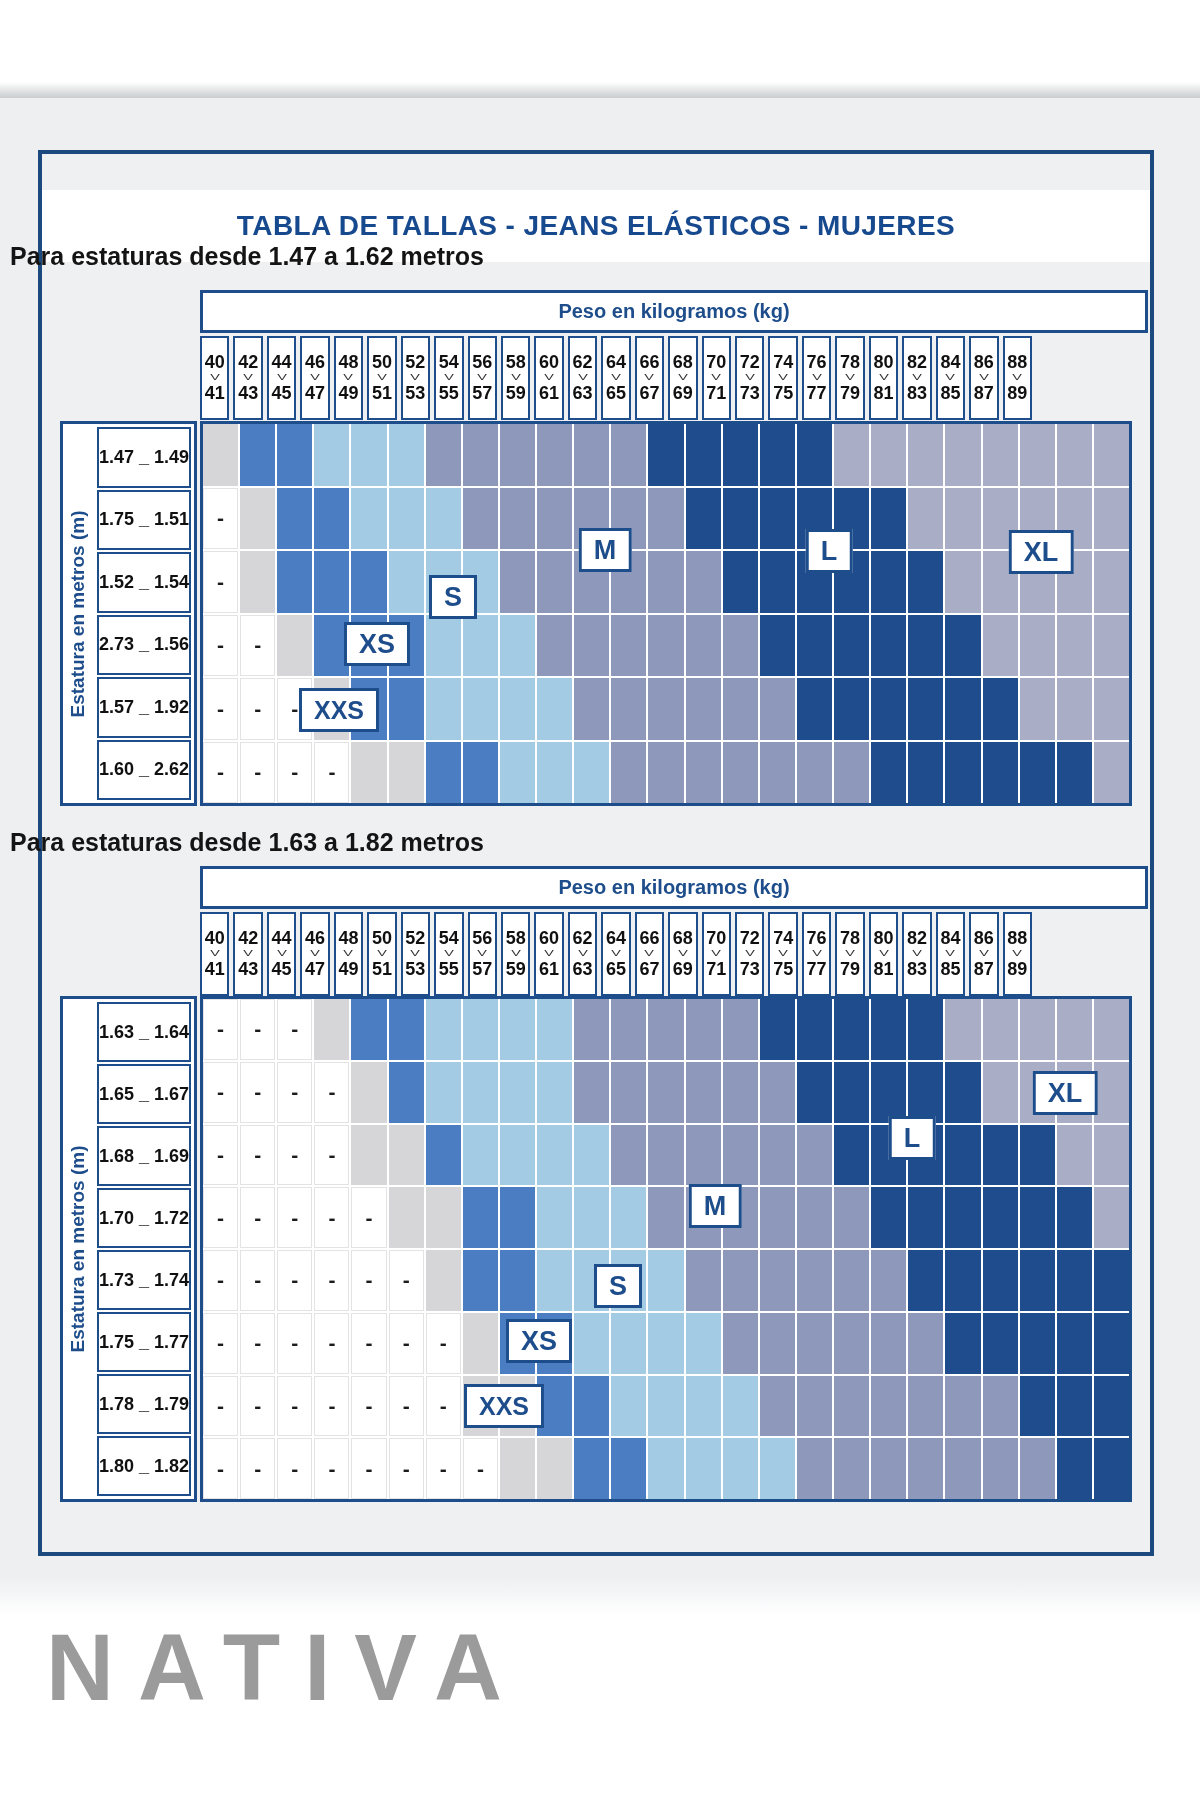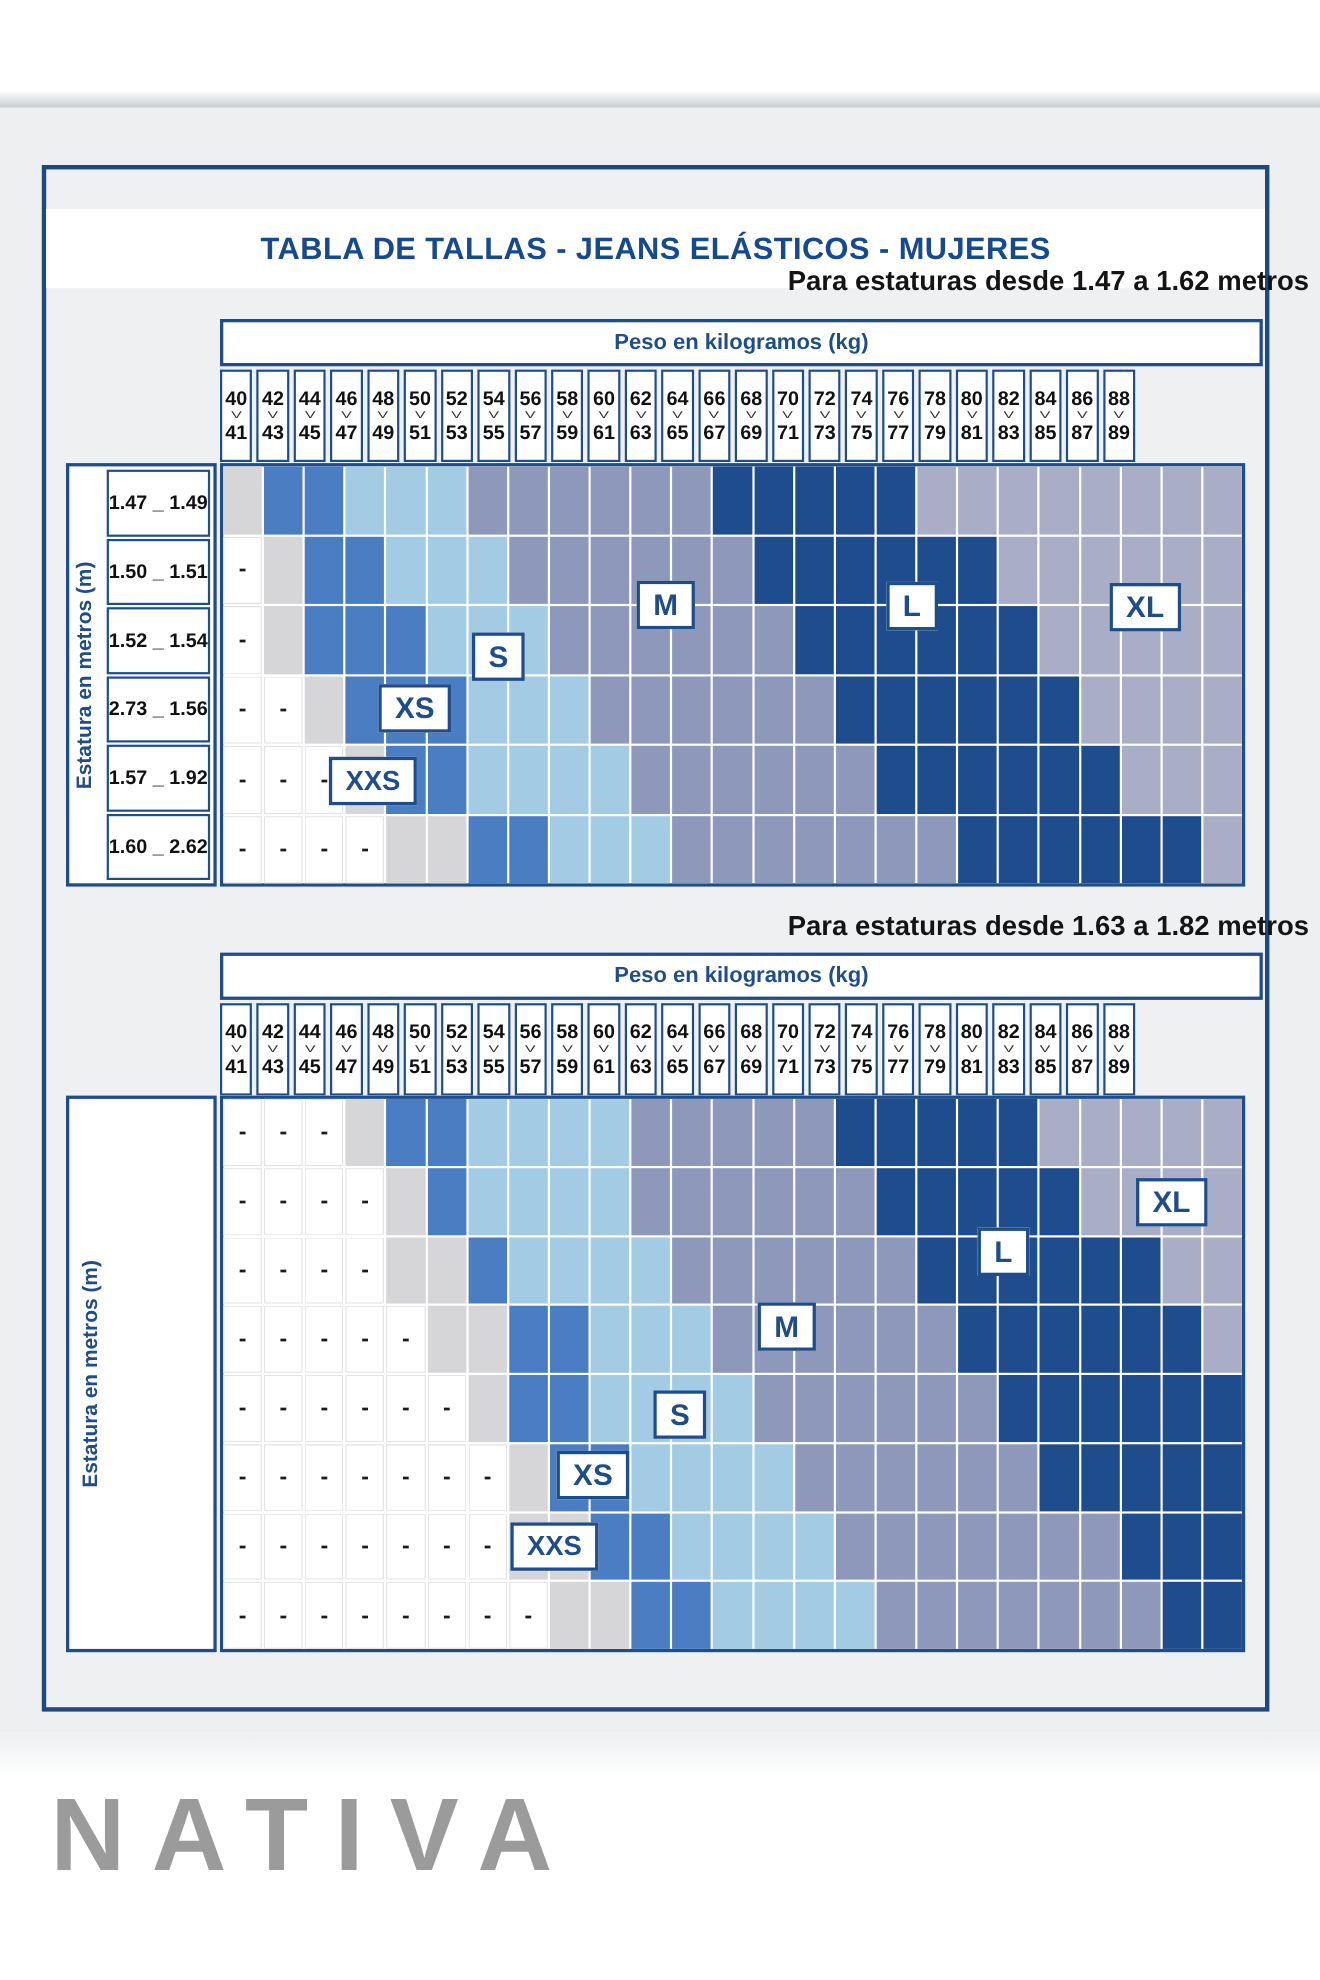--- a/index.html
+++ b/index.html
@@ -10,21 +10,21 @@
   .top-shadow{position:absolute;left:0;top:82px;width:1200px;height:16px;
     background:linear-gradient(#ffffff,#c9cdd0);}
   .gray-bg{position:absolute;left:0;top:98px;width:1200px;height:1478px;background:#edeff1;}
   .bottom-fade{position:absolute;left:0;top:1576px;width:1200px;height:40px;
     background:linear-gradient(#edeff1,#ffffff);}
   .card{position:absolute;left:38px;top:150px;width:1116px;height:1406px;
     border:4px solid #1d4a7e;background:#eef0f2;box-sizing:border-box;}
   .title-band{position:absolute;left:42px;top:154px;width:1108px;height:72px;background:#ffffff;
     display:flex;align-items:center;justify-content:center;margin-top:36px;}
   .page-title{font-size:28px;font-weight:bold;color:#17498e;letter-spacing:0.4px;}
-  .subtitle{position:absolute;left:10px;width:1180px;text-align:right;
+  .subtitle{position:absolute;left:10px;width:1180px;text-align:left;
     font-size:25px;font-weight:bold;color:#141414;}
   #subtitle-1{top:242px;}
   #subtitle-2{top:828px;}
 
   .kg-box{position:absolute;left:200px;width:948px;height:43px;background:#ffffff;
     border:3px solid #1e4d8c;box-sizing:border-box;display:flex;align-items:center;justify-content:center;
     font-size:20px;font-weight:bold;color:#1e4d8c;}
   #kg-box-1{top:290px;}
   #kg-box-2{top:866px;}
 
@@ -346,31 +346,41 @@
       <span>89</span>
     </div>
   </div>
 
 <div class="rowhead" id="rowhead-1">
   <div class="v-strip">
     <span class="v-label">Estatura en metros (m)</span>
   </div>
   <div class="h-cells">
       <div class="h-cell">1.47 _ 1.49</div>
-      <div class="h-cell">1.50 _ 1.51</div>
+      <div class="h-cell">1.75 _ 1.51</div>
       <div class="h-cell">1.52 _ 1.54</div>
       <div class="h-cell">2.73 _ 1.56</div>
       <div class="h-cell">1.57 _ 1.92</div>
       <div class="h-cell">1.60 _ 2.62</div>
     </div>
 </div>
 <div class="rowhead" id="rowhead-2">
   <div class="v-strip">
     <span class="v-label">Estatura en metros (m)</span>
   </div>
+  <div class="h-cells">
+      <div class="h-cell">1.63 _ 1.64</div>
+      <div class="h-cell">1.65 _ 1.67</div>
+      <div class="h-cell">1.68 _ 1.69</div>
+      <div class="h-cell">1.70 _ 1.72</div>
+      <div class="h-cell">1.73 _ 1.74</div>
+      <div class="h-cell">1.75 _ 1.77</div>
+      <div class="h-cell">1.78 _ 1.79</div>
+      <div class="h-cell">1.80 _ 1.82</div>
+    </div>
 </div>
 
 <div class="size-grid" id="size-grid-1">
     <div class="cell c-xxs"></div>
     <div class="cell c-xs"></div>
     <div class="cell c-xs"></div>
     <div class="cell c-s"></div>
     <div class="cell c-s"></div>
     <div class="cell c-s"></div>
     <div class="cell c-m"></div>

